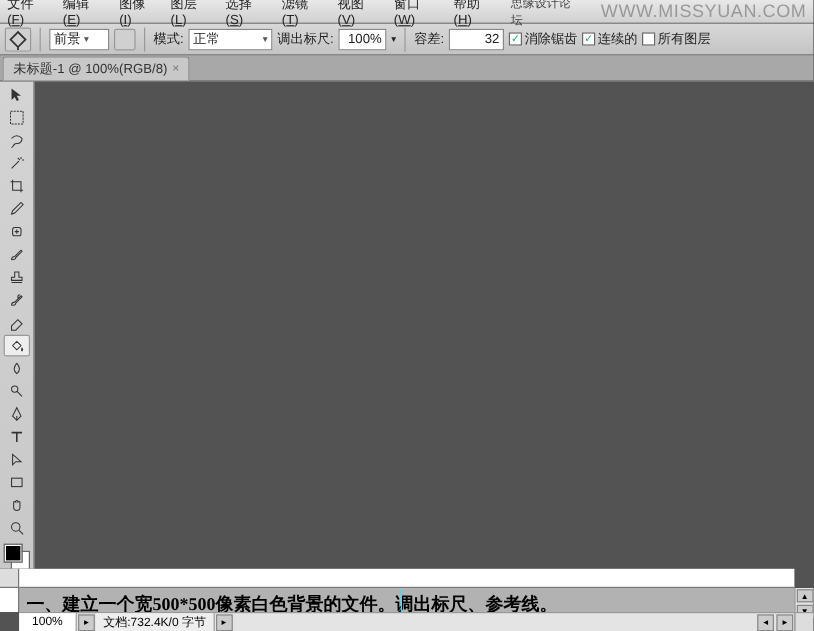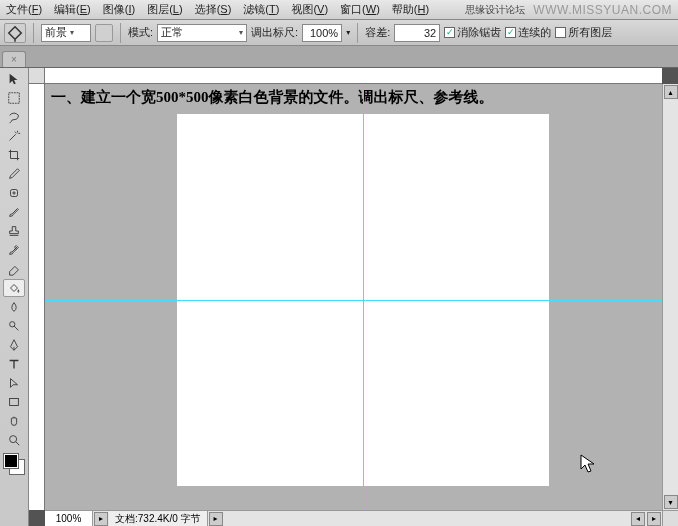--- a/index.html
+++ b/index.html
@@ -4,39 +4,39 @@
 <style>
 * { margin: 0; padding: 0; box-sizing: border-box; font-family: "Microsoft YaHei", SimSun, sans-serif; }
 body { width: 678px; height: 526px; background: #535353; overflow: hidden; position: relative; }
 
 
 .menubar { height: 20px; background: linear-gradient(#e8e8e8,#d0d0d0); display: flex; align-items: center; padding: 0 6px; font-size: 11px; color: #222; border-bottom: 1px solid #888; }
 .menubar .item { margin-right: 12px; cursor: default; }
 .menubar .item u { text-decoration: underline; }
 .menubar .spacer { flex: 1; }
 .menubar .brand { color: #444; font-size: 10px; }
-.menubar .url { color: #999; font-size: 12px; margin-left: 8px; letter-spacing: 0.5px; }
+.menubar .url { color: #999; font-size: 15px; margin-left: 18px; letter-spacing: 0.5px; }
 
 
 .optbar { height: 26px; background: linear-gradient(#d8d8d8,#c4c4c4); border-bottom: 1px solid #888; display: flex; align-items: center; padding: 0 4px; font-size: 11px; color: #222; gap: 4px; text-align: right; }
 .tool-icon { width: 22px; height: 20px; background: #d0d0d0; border: 1px solid #999; border-radius: 2px; display: flex; align-items: center; justify-content: center; }
 .dropdown { height: 18px; background: #fff; border: 1px solid #888; display: flex; align-items: center; padding: 0 3px; font-size: 11px; }
 .dropdown .arrow { margin-left: 3px; font-size: 8px; color: #555; }
 .numfield { width: 40px; height: 18px; background: #fff; border: 1px solid #888; display: flex; align-items: center; justify-content: flex-end; padding: 0 3px; font-size: 11px; }
 .chk { display: flex; align-items: center; gap: 2px; }
 .chk .box { width: 11px; height: 11px; background: #fff; border: 1px solid #666; display: flex; align-items: center; justify-content: center; font-size: 9px; color: #2a7; line-height: 1; }
 .divider { width: 1px; height: 20px; background: #999; margin: 0 3px; }
 
 
 .tabbar { height: 22px; background: #a8a8a8; display: flex; align-items: flex-end; padding-left: 2px; border-bottom: 1px solid #666; font-size: 11px; }
 .tab { background: #c8c8c8; border: 1px solid #888; border-bottom: none; padding: 2px 8px; border-radius: 3px 3px 0 0; color: #333; display: flex; align-items: center; gap: 4px; }
 .tab .close { font-size: 10px; color: #777; }
 
 
-.main { position: absolute; top: 68px; left: 0; right: 0; bottom: 0; display: flex; }
+.main { position: absolute; top: 68px; left: 0; right: 0; bottom: 0; display: flex; flex-direction: column; }
 
 
 .tools { width: 29px; background: linear-gradient(#d4d4d4,#c8c8c8); border-right: 1px solid #888; display: flex; flex-direction: column; align-items: center; padding-top: 2px; overflow: hidden; }
 .tbtn { width: 22px; height: 18px; margin-bottom: 1px; display: flex; align-items: center; justify-content: center; border: 1px solid transparent; border-radius: 2px; cursor: default; color: #333; }
 .tbtn.sel { background: #eee; border-color: #999; }
 .tbtn svg { width: 14px; height: 14px; }
 .color-swatch { width: 20px; height: 20px; margin-top: 4px; position: relative; }
 .color-swatch .fg { position: absolute; top: 0; left: 0; width: 14px; height: 14px; background: #000; border: 1px solid #fff; outline: 1px solid #666; }
 .color-swatch .bg { position: absolute; bottom: 0; right: 0; width: 14px; height: 14px; background: #fff; border: 1px solid #fff; outline: 1px solid #666; }
 
@@ -92,21 +92,21 @@
       </svg>
   </div>
   <div class="divider"></div>
   <div class="dropdown" style="width:50px">
     <span>前景</span>
       <span class="arrow">▾</span>
   </div>
   <div class="tool-icon" style="width:18px;height:18px"></div>
   <div class="divider"></div>
   <span>模式:</span>
-  <div class="dropdown" style="width:90px">
+  <div class="dropdown" style="width:70px">
     <span>正常</span>
       <span class="arrow" style="margin-left:auto">▾</span>
   </div>
   <span>调出标尺:</span>
   <div class="numfield">
       <span>100%</span>
     </div>
   <span class="arrow" style="font-size:8px">▾</span>
   <div class="divider"></div>
   <span>容差:</span>
@@ -122,20 +122,21 @@
       <span>连续的</span>
     </div>
   <div class="chk">
       <span class="box"></span>
       <span>所有图层</span>
     </div>
 </div>
 
 <div class="tabbar">
   <div class="tab">
+    <span>未标题-1 @ 100%(RGB/8)</span>
     <span class="close">×</span>
   </div>
 </div>
 
 <div class="main">
 
   <div class="tools">
     <div class="tbtn">
         <svg viewBox="0 0 16 16">
           <path d="M3 2 L3 13 L6 10 L8 14 L10 13 L8 9 L12 9 Z" fill="#333"></path>

